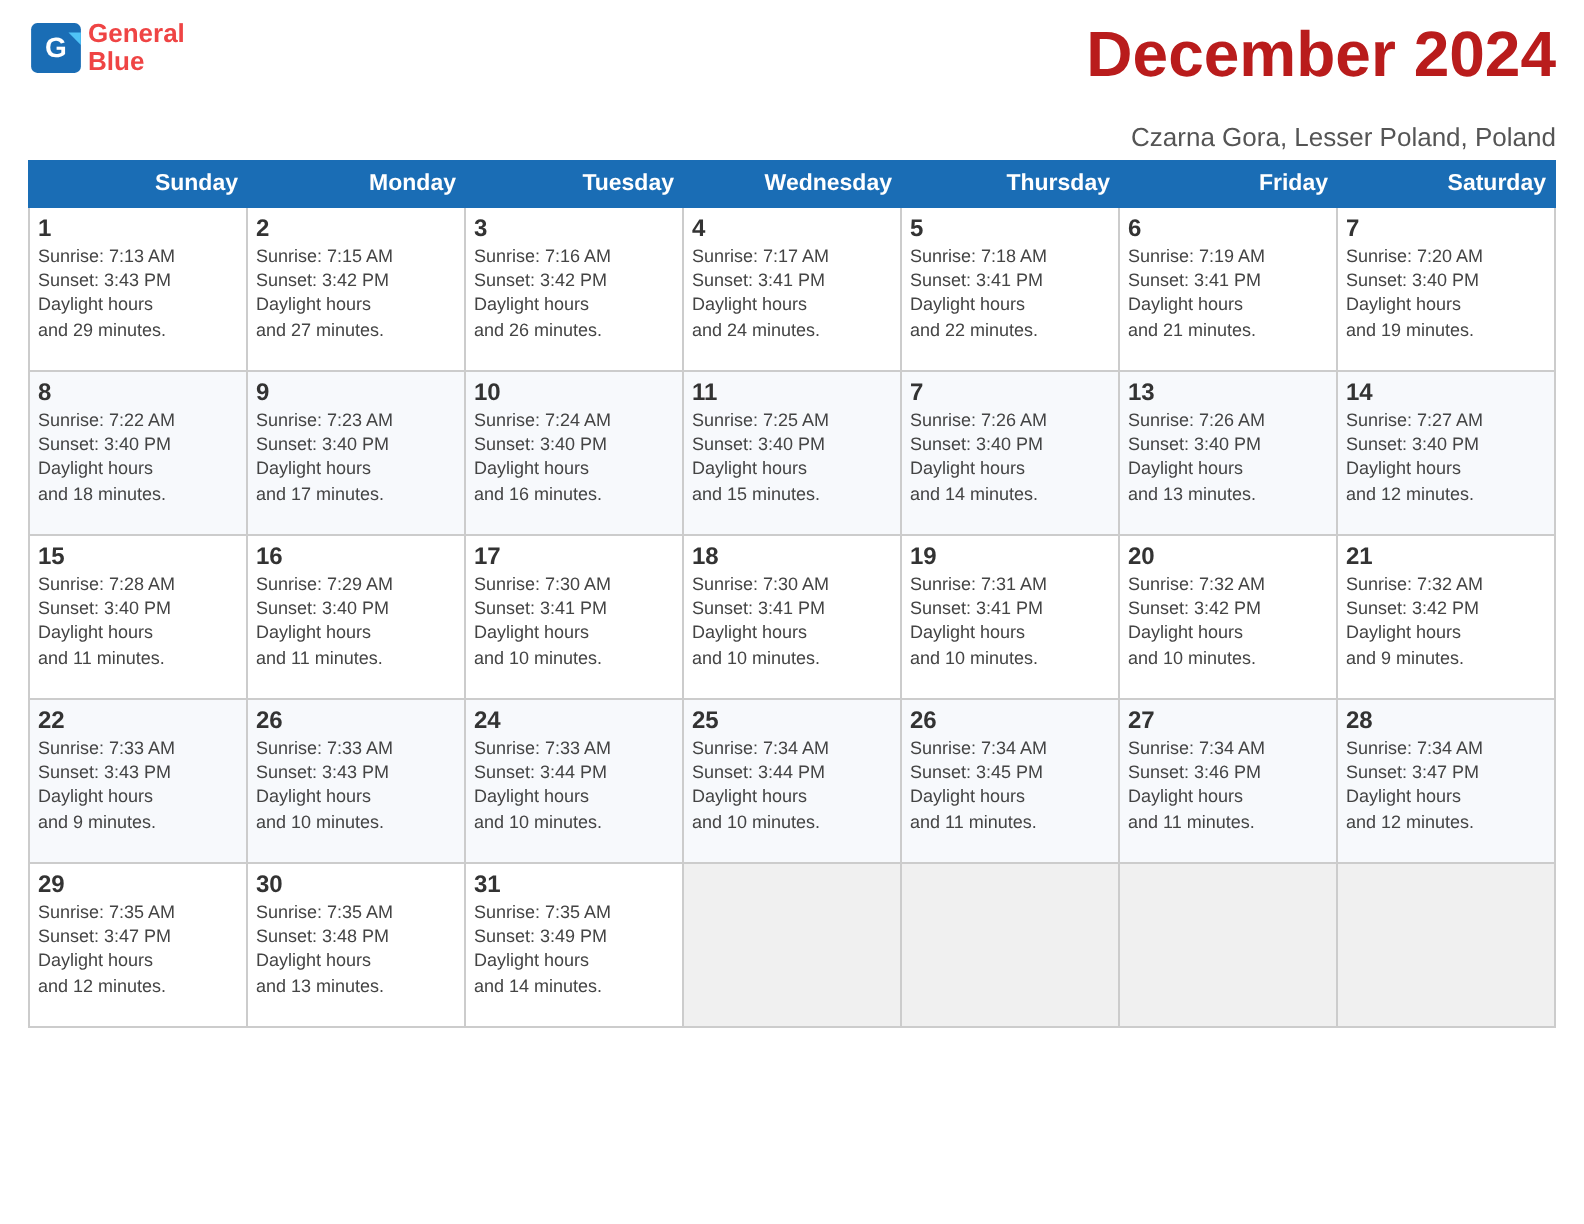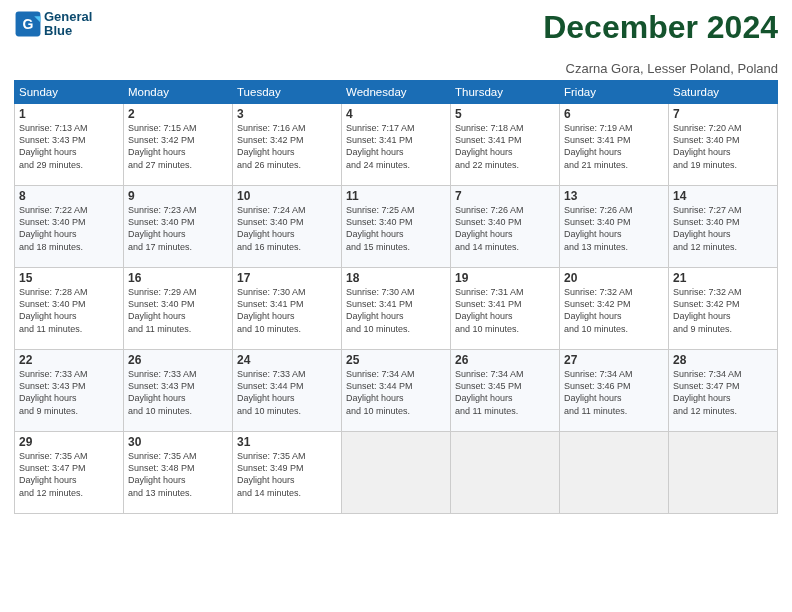--- a/index.html
+++ b/index.html
@@ -25,53 +25,53 @@
       align-items: center;
       gap: 0px;
     }
     .logo-text {
       font-size: 13px;
       font-weight: bold;
       color: #333;
       line-height: 1.1;
     }
     .logo-text span {
-      color: #0c4a6e;
+      color: #ef4444;
     }
     .logo-icon {
       width: 28px;
       height: 28px;
       margin-right: 2px;
     }
     .title-block {
       text-align: right;
     }
     .month-title {
       font-size: 32px;
       font-weight: bold;
-      color: #14532d;
+      color: #b91c1c;
       line-height: 1.1;
     }
     .location-title {
       font-size: 13px;
       color: #555;
       margin-top: 16px;
     }
     table {
       width: 100%;
       border-collapse: collapse;
       table-layout: fixed;
     }
     th {
       background-color: #1a6db5;
       color: #fff;
       font-size: 11.5px;
-      font-weight: normal;
+      font-weight: bold;
       padding: 5px 4px;
-      text-align: left;
+      text-align: right;
       border: 1px solid #1a6db5;
     }
     td {
       border: 1px solid #ccc;
       vertical-align: top;
       padding: 3px 4px;
       font-size: 9.2px;
       color: #333;
       height: 82px;
       background: #fff;

